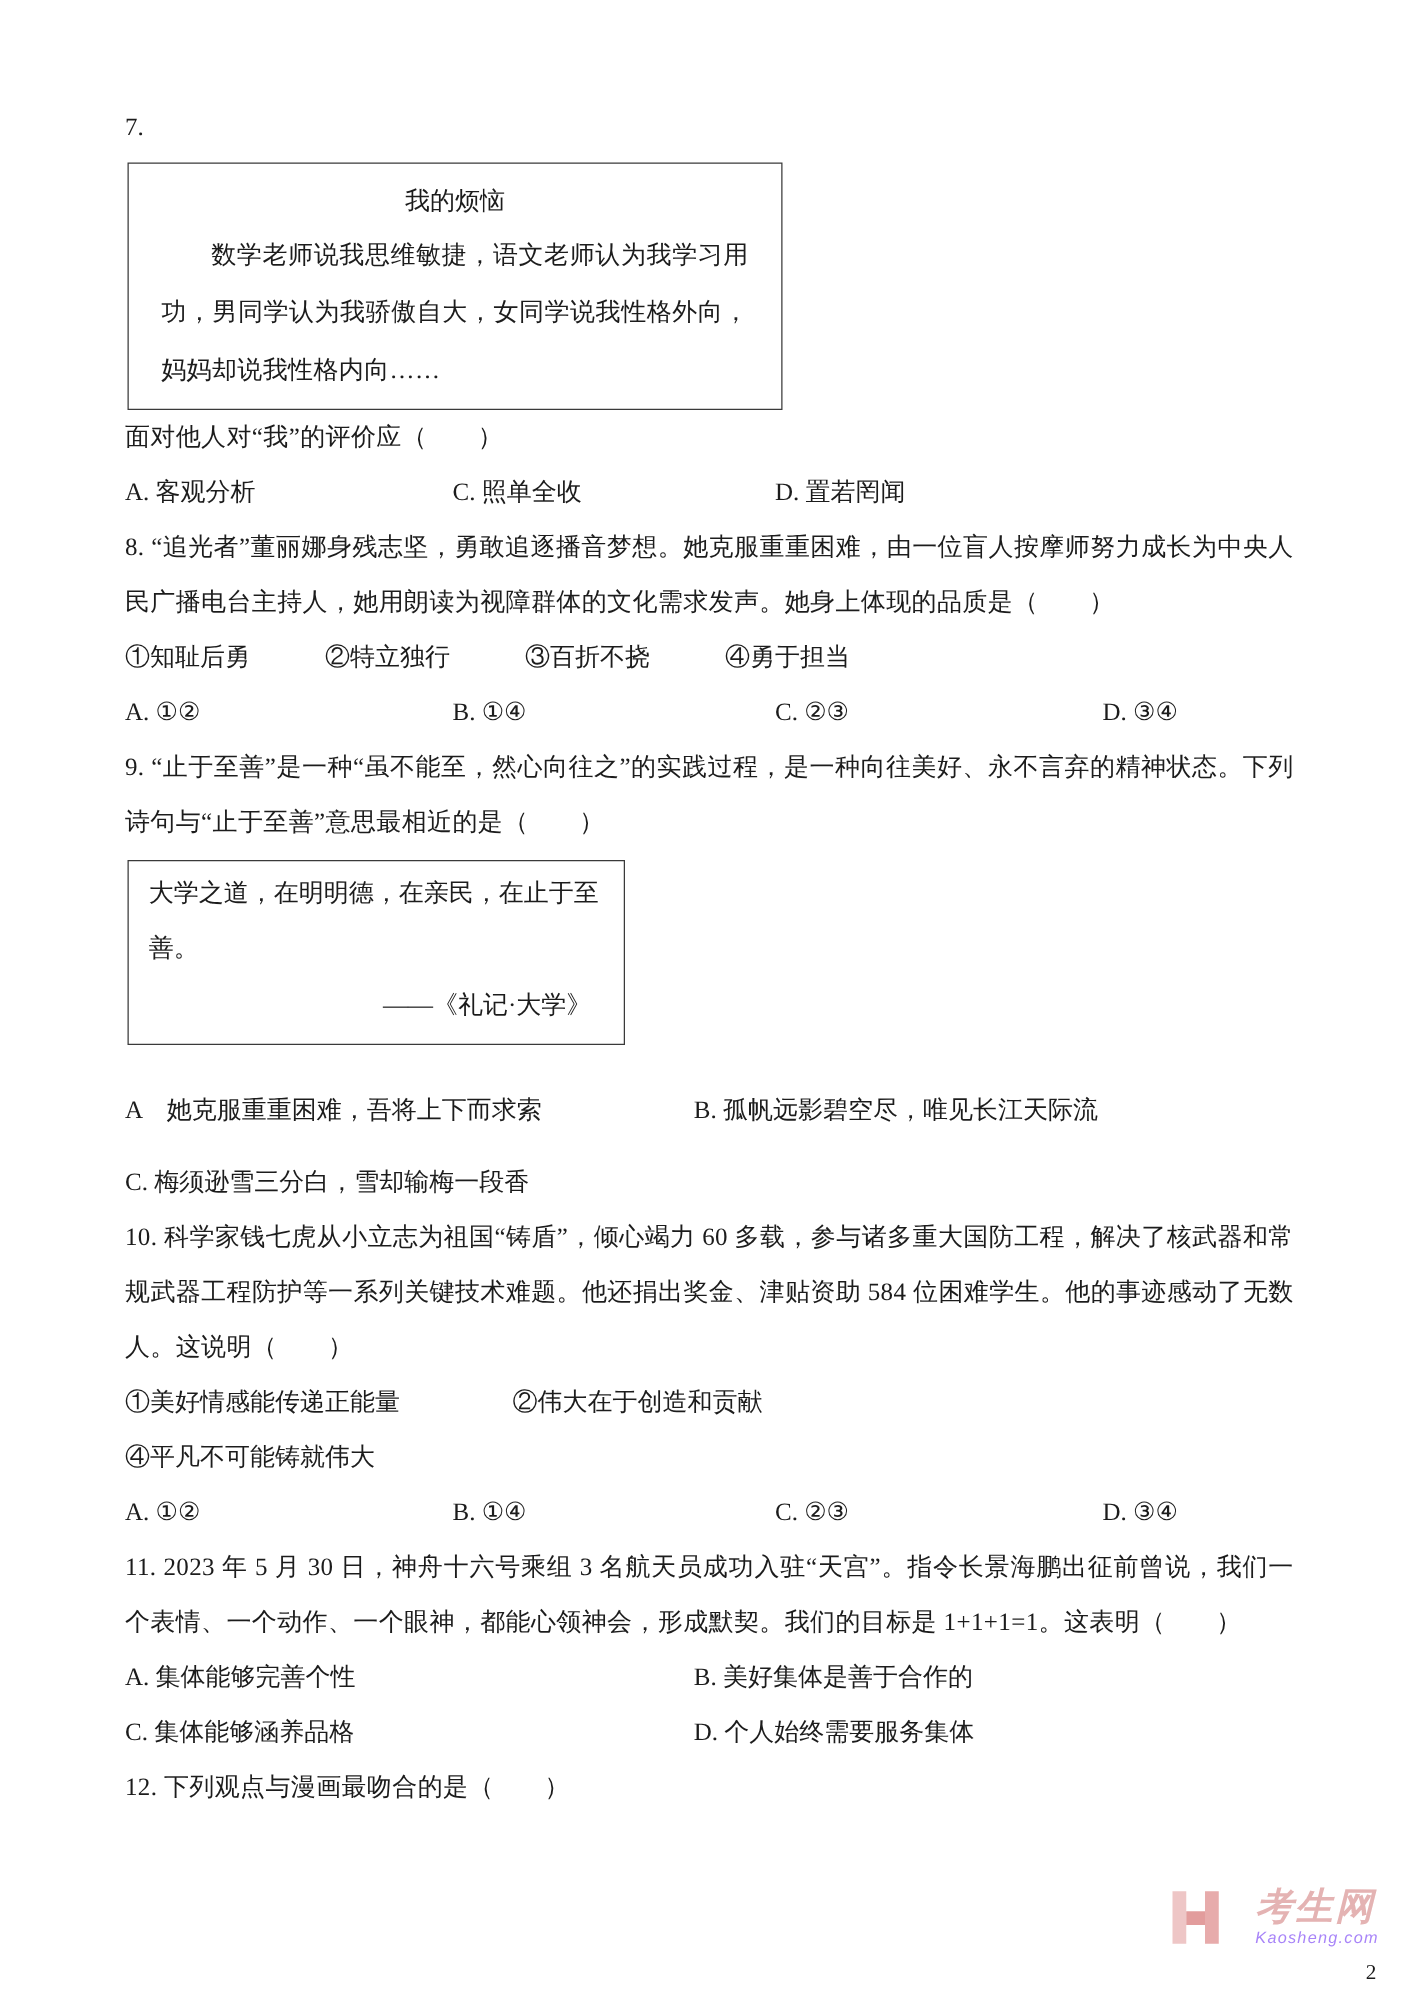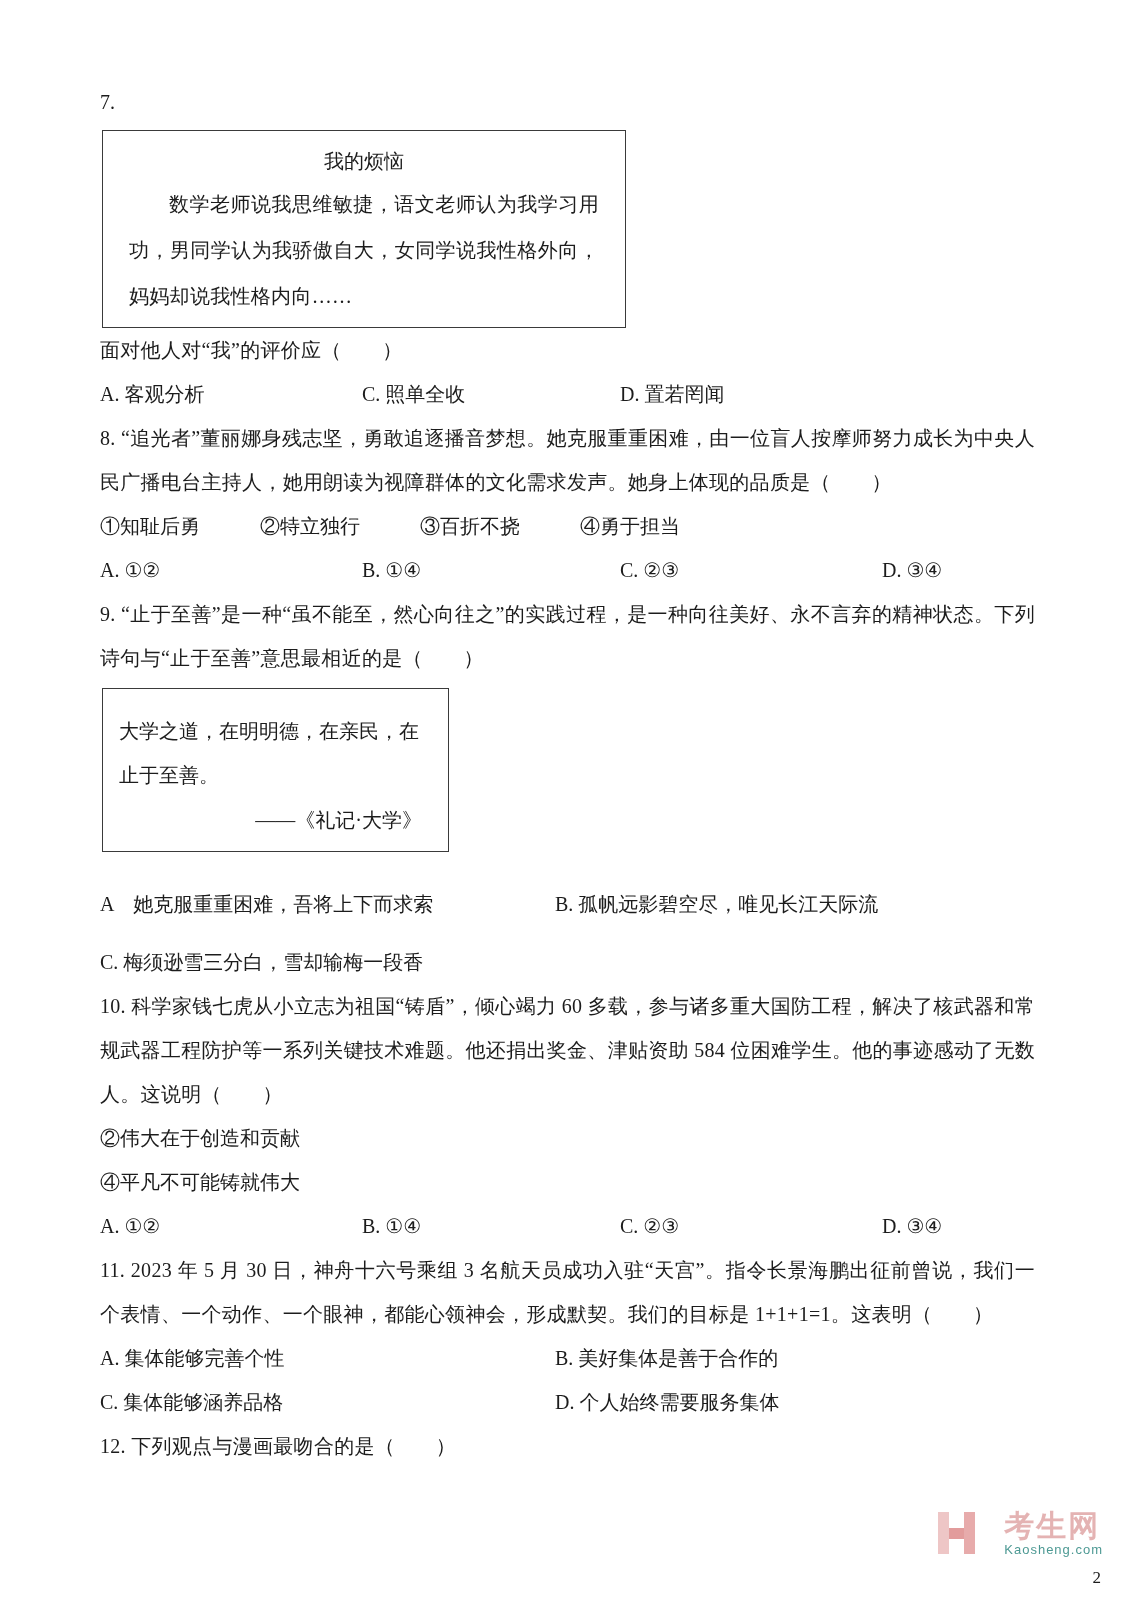--- a/index.html
+++ b/index.html
@@ -40,24 +40,24 @@
   .box7 .box-body {
     margin: 0;
     text-indent: 2em;
     line-height: 46px;
     text-align: justify;
     letter-spacing: 0.3px;
   }
 
   
   .box9 {
-    width: 347px;
+    width: 398px;
     border: 1.5px solid #3a3a3a;
     margin: 8px 0 30px 2px;
-    padding: 20px 20px 8px 16px;
+    padding: 4px 20px 8px 16px;
   }
   .box9 .quote-line1 { line-height: 44px; margin: 0; }
   .box9 .quote-line2 { line-height: 46px; margin: 0; text-align: right; padding-right: 6px; }
 
   .opts4 {
     display: grid;
     grid-template-columns: 230px 226px 230px 1fr;
     line-height: 44px;
     gap: 32px;
   }
@@ -72,41 +72,42 @@
     line-height: 44px;
   }
   .items-line { line-height: 44px; }
   .mt14 { margin-top: 14px; }
 
   
   .watermark {
     position: absolute;
     right: 28px; bottom: 42px;
     display: flex;
-    align-items: flex-start;
+    align-items: center;
     gap: 24px;
     opacity: 0.75;
+    font-style: italic;
   }
   .wm-logo { width: 46px; height: 46px; position: relative; }
   .wm-logo .bar-left  { position: absolute; left: 4px;  top: 2px;  width: 11px; height: 42px; background: #e9b3b3; }
   .wm-logo .bar-right { position: absolute; left: 30px; top: 2px;  width: 11px; height: 42px; background: #e08f8f; }
   .wm-logo .bar-mid   { position: absolute; left: 15px; top: 18px; width: 15px; height: 11px; background: #d97c7c; }
   .wm-text { display: flex; flex-direction: column; }
   .wm-brand {
     font-size: 30px;
     line-height: 32px;
     color: #dc9a9a;
     font-family: "Liberation Sans", sans-serif;
     font-weight: bold;
     letter-spacing: 2px;
   }
   .wm-domain {
     font-size: 13px;
     line-height: 16px;
-    color: #0f766e;
+    color: #8b5cf6;
     font-family: "Liberation Sans", sans-serif;
     letter-spacing: 1px;
   }
   .page-number {
     position: absolute;
     right: 30px; bottom: 12px;
     font-size: 17px;
     color: #1c1c1c;
   }
 </style>
@@ -149,20 +150,21 @@
   <div class="opts2">
     <span>A　她克服重重困难，吾将上下而求索</span>
     <span>B. 孤帆远影碧空尽，唯见长江天际流</span>
   </div>
   <div class="opts2 mt14">
     <span>C. 梅须逊雪三分白，雪却输梅一段香</span>
   </div>
 
   <p class="para">10. 科学家钱七虎从小立志为祖国“铸盾”，倾心竭力 60 多载，参与诸多重大国防工程，解决了核武器和常规武器工程防护等一系列关键技术难题。他还捐出奖金、津贴资助 584 位困难学生。他的事迹感动了无数人。这说明（　　）</p>
   <div class="items2">
+    <span>①美好情感能传递正能量</span>
     <span>②伟大在于创造和贡献</span>
   </div>
   <div class="items2">
     <span>④平凡不可能铸就伟大</span>
   </div>
   <div class="opts4">
     <span>A. ①②</span>
     <span>B. ①④</span>
     <span>C. ②③</span>
     <span>D. ③④</span>

